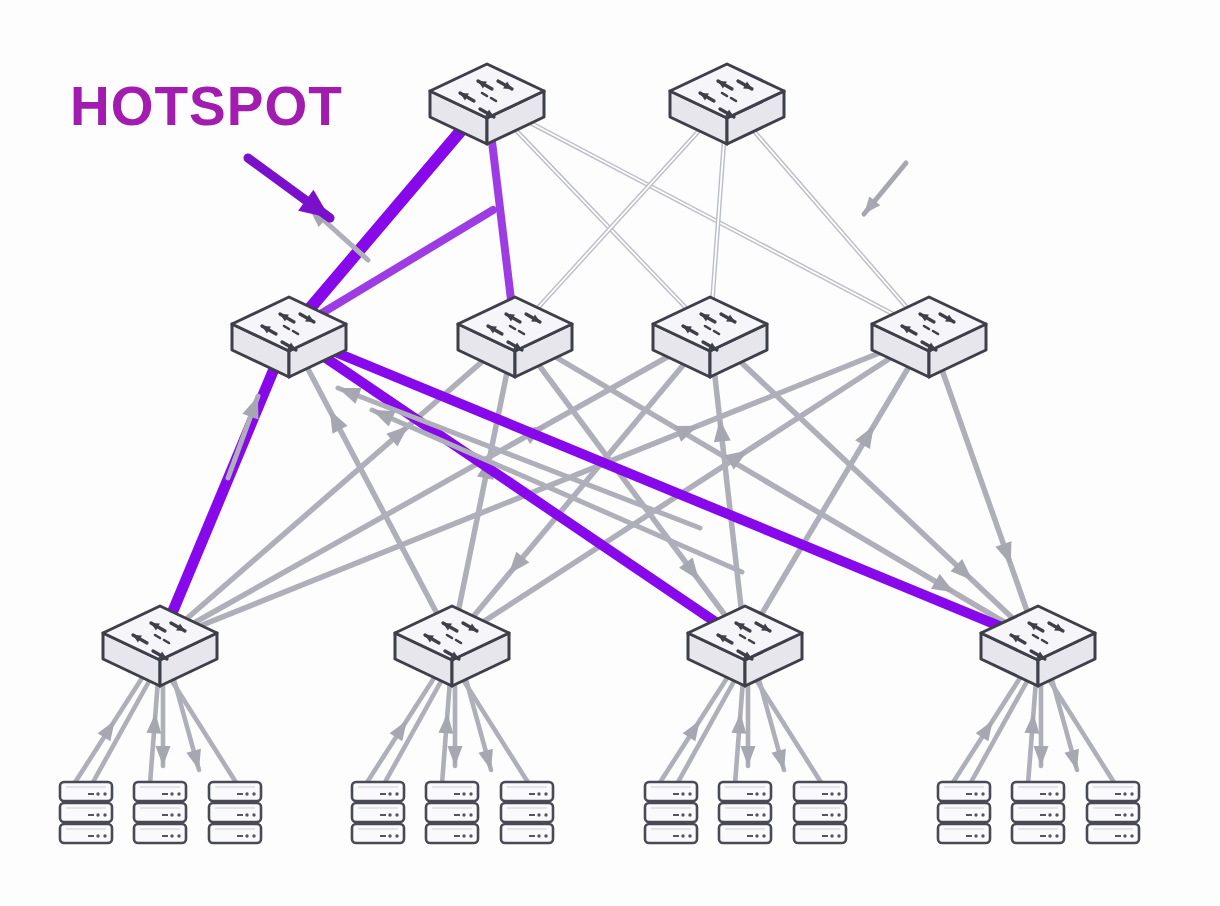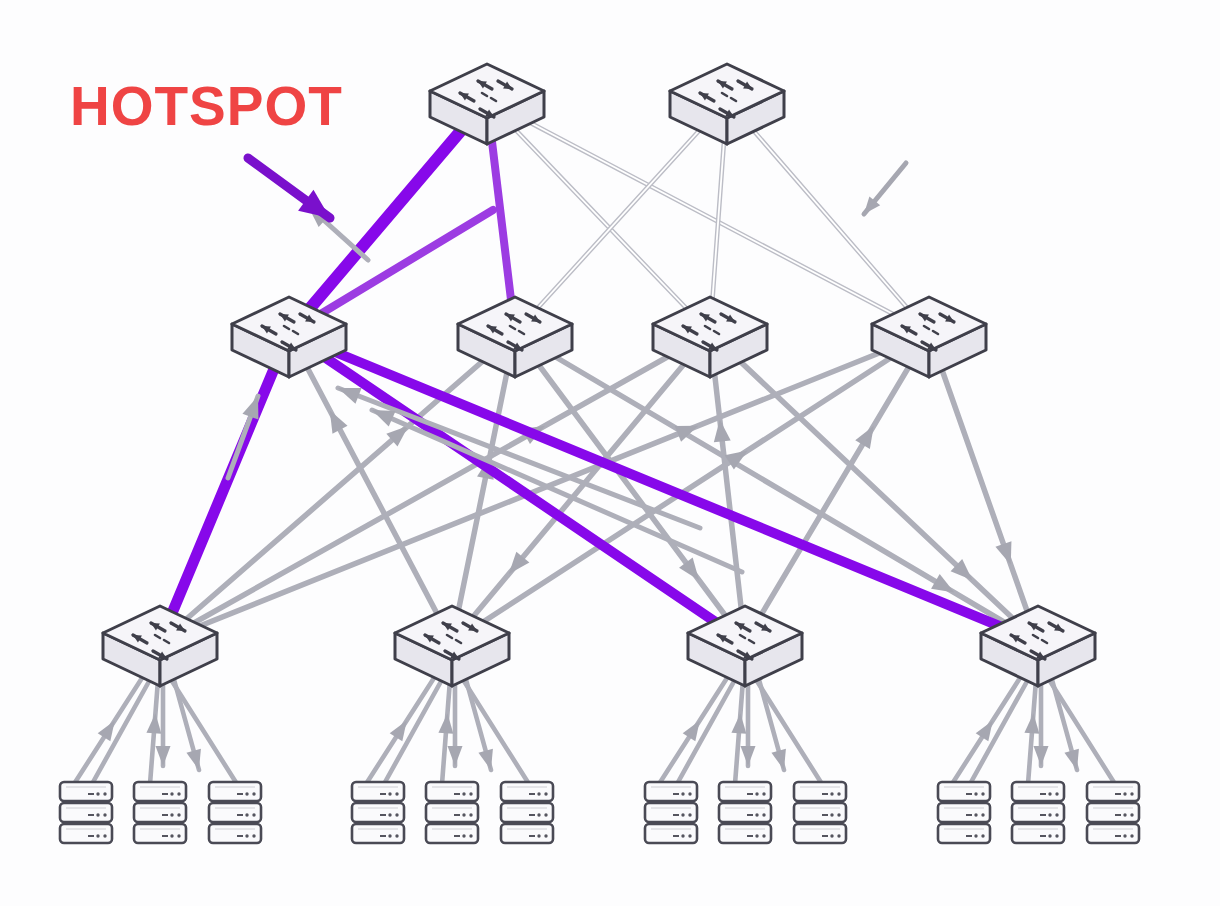--- a/index.html
+++ b/index.html
@@ -482,14 +482,14 @@
           <circle cx="19" cy="33" r="1.7" fill="#55555f"></circle>
           <line x1="2" y1="33" x2="8" y2="33" stroke="#55555f" stroke-width="2"></line>
           <rect x="-26" y="42" width="52" height="19" rx="4" fill="#fafafc" stroke="#4a4a55" stroke-width="2.6"></rect>
           <line x1="-20" y1="47" x2="20" y2="47" stroke="#dcdce2" stroke-width="1.5"></line>
           <circle cx="12" cy="54" r="1.7" fill="#55555f"></circle>
           <circle cx="19" cy="54" r="1.7" fill="#55555f"></circle>
           <line x1="2" y1="54" x2="8" y2="54" stroke="#55555f" stroke-width="2"></line>
         </g>
       </g>
     </svg>
-  <div class="hotspot-label" style="color: #ef4444;">HOTSPOT</div>
+  <div class="hotspot-label" style="color: #a21caf;">HOTSPOT</div>
 </div>
 
 </body></html>

